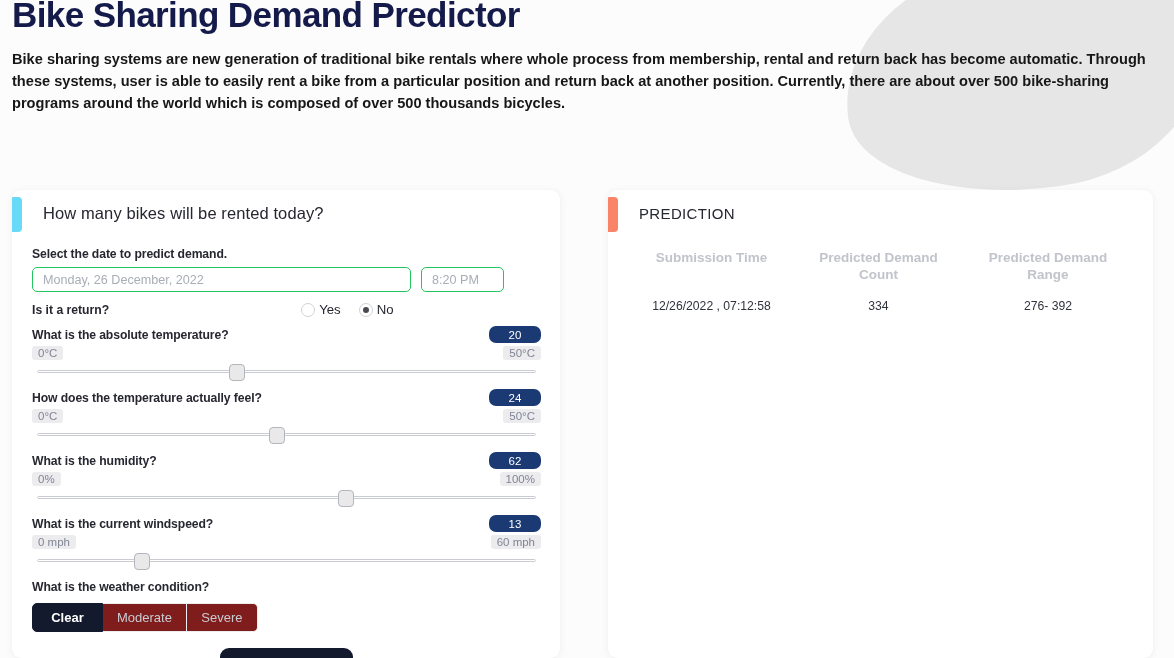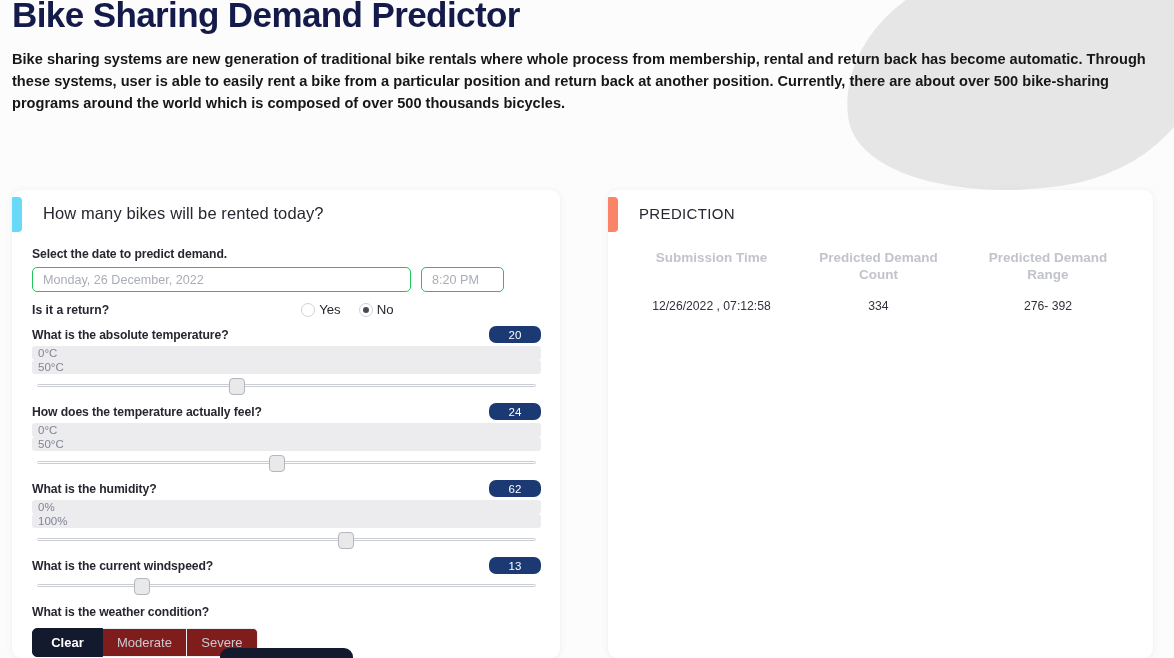--- a/index.html
+++ b/index.html
@@ -198,21 +198,20 @@
     align-items: center;
     justify-content: center;
     margin-top: -2px;
     flex: 0 0 auto;
   }
 
   .bounds {
     display: flex;
     justify-content: space-between;
     margin-top: 3px;
-    flex-direction: column;
   }
   .bound {
     font-size: 11.5px;
     color: #808495;
     background: #ececee;
     border-radius: 3px;
     padding: 1px 6px;
   }
 
   .track-wrap {
@@ -403,20 +402,24 @@
         <div class="track-wrap">
           <div class="track" style="width: 499px;"></div>
           <div class="thumb" style="left: 314.38px;"></div>
         </div>
       </div>
 
       <div class="slider-block">
         <div class="slider-head">
           <span class="slider-q">What is the current windspeed?</span>
           <span class="value-badge">13</span>
+        </div>
+        <div class="bounds">
+          <span class="bound">0 mph</span>
+          <span class="bound">60 mph</span>
         </div>
         <div class="track-wrap">
           <div class="track" style="width: 499px;"></div>
           <div class="thumb" style="left: 109.79px;"></div>
         </div>
       </div>
 
       <div class="fieldlabel">What is the weather condition?</div>
 
       <div class="seg">

